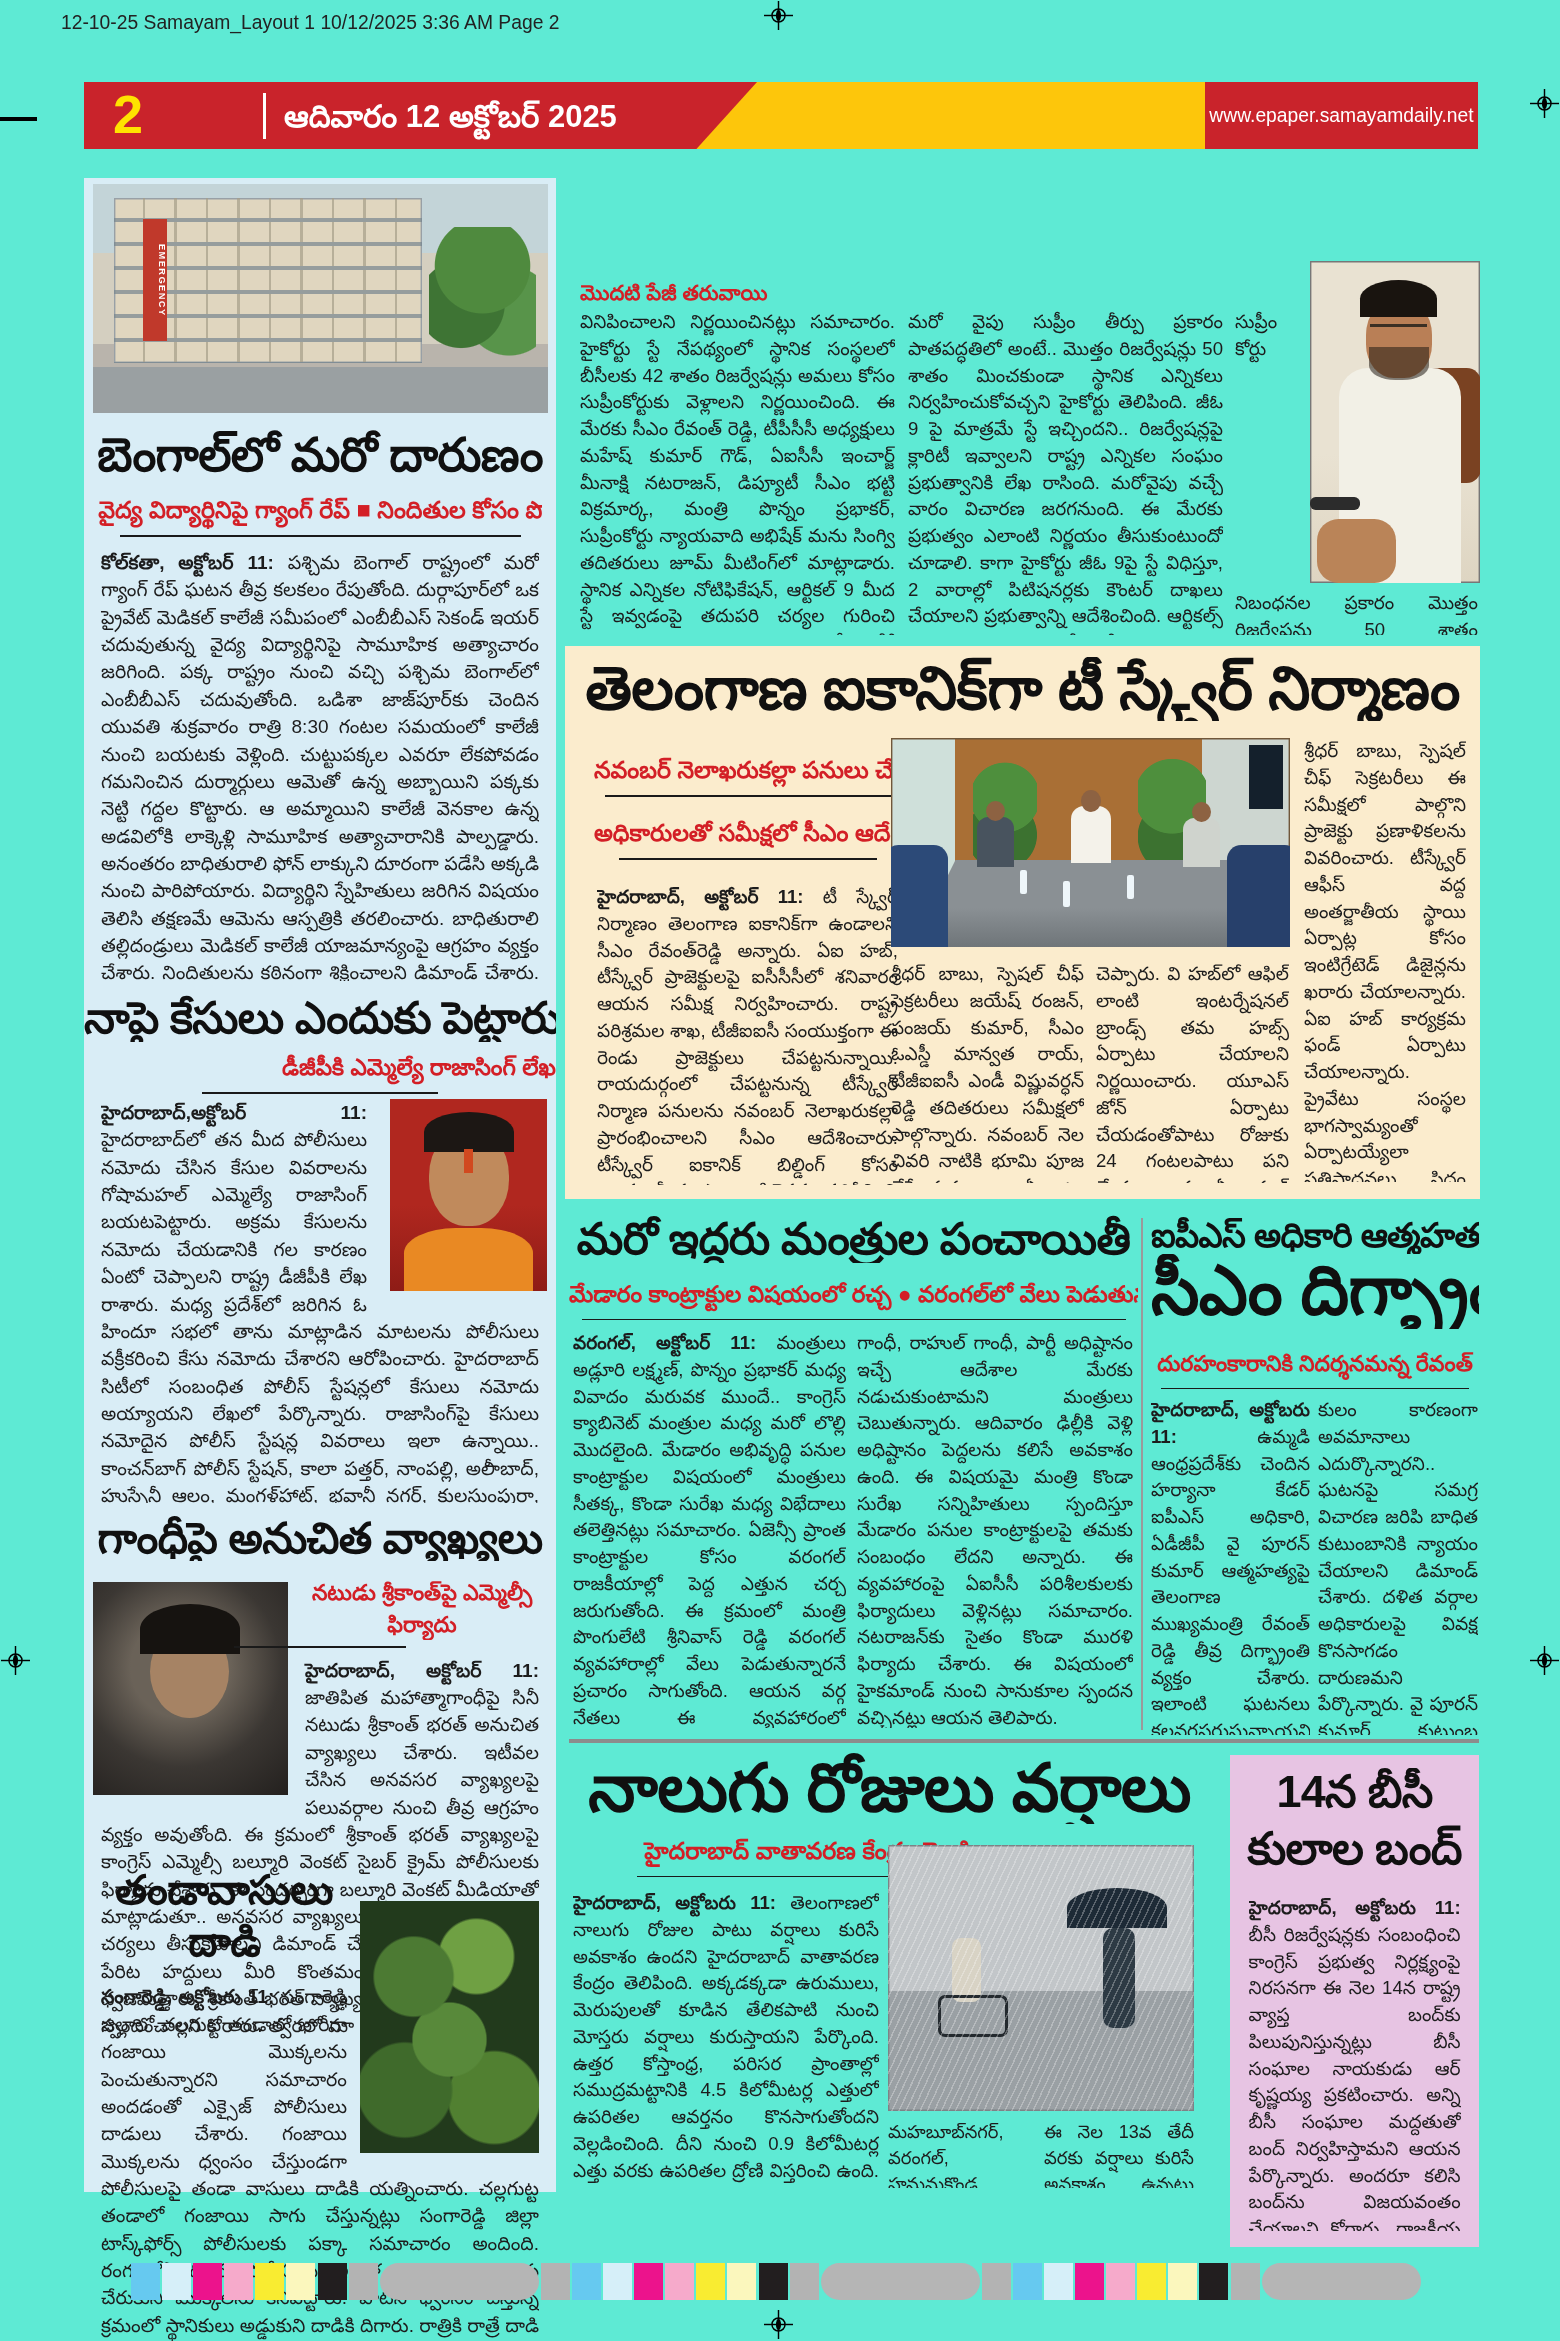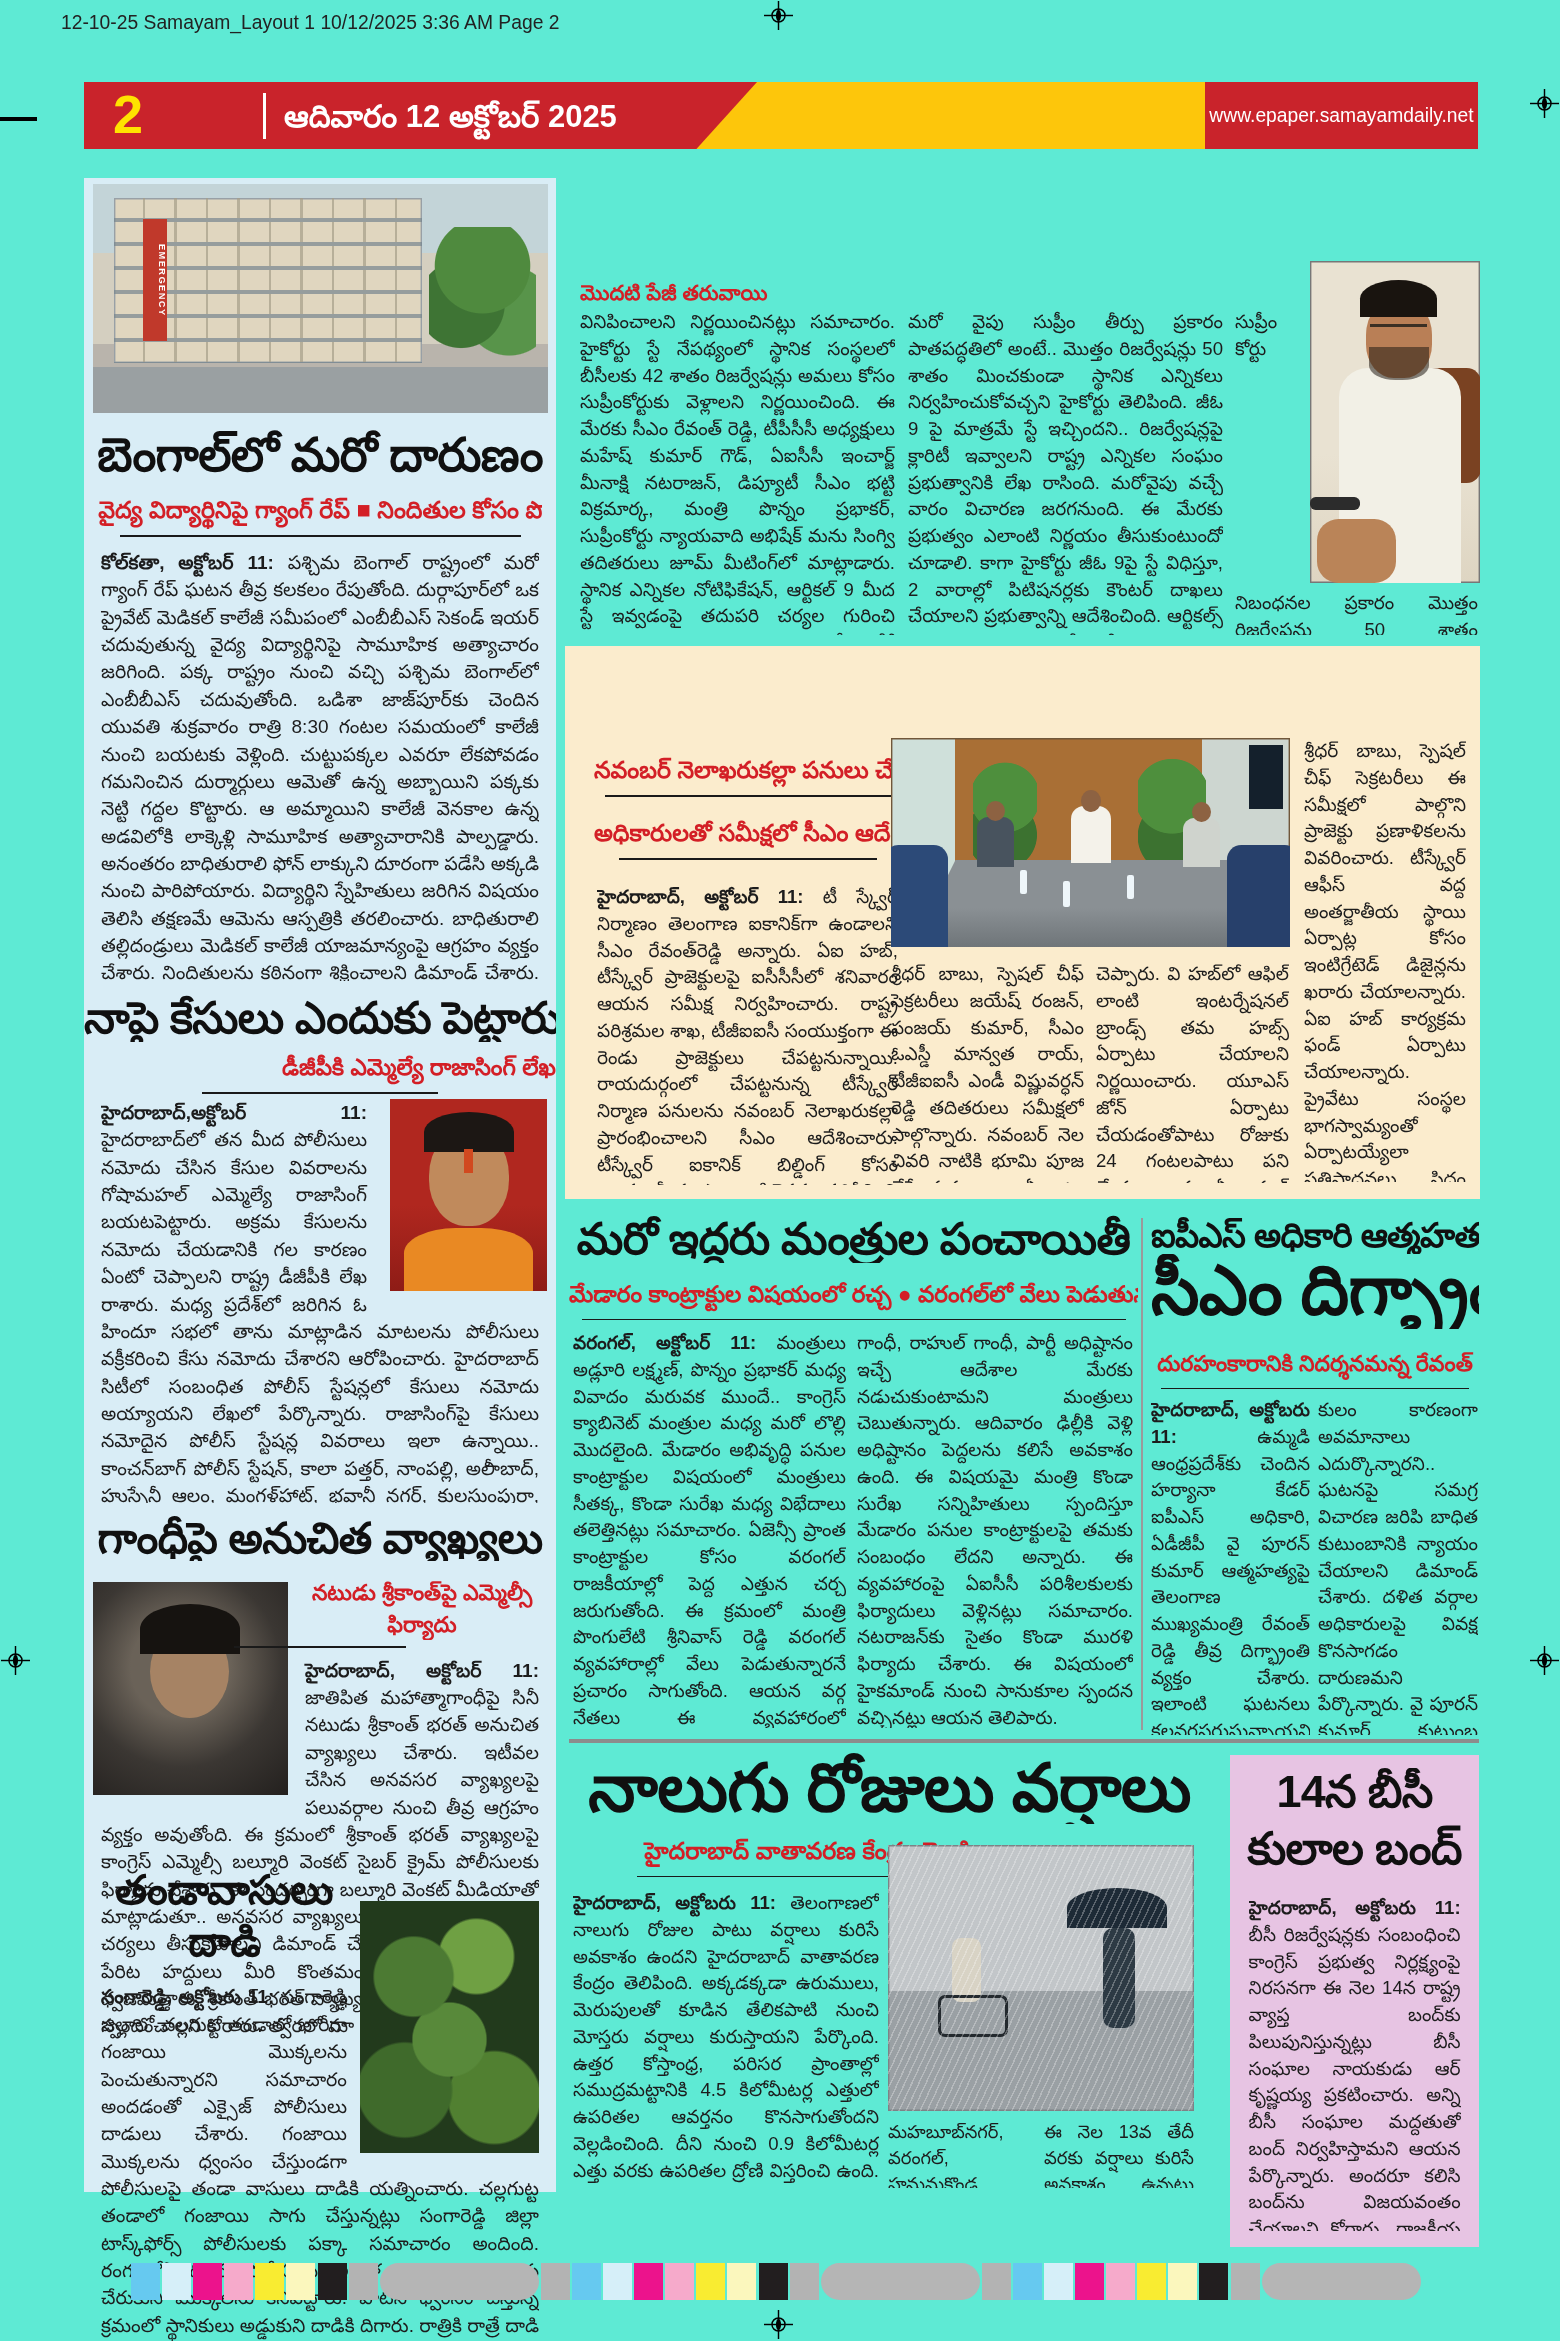--- a/index.html
+++ b/index.html
@@ -153,20 +153,21 @@
     <div class="abs" style="left:29px;top:107px;width:122px;height:215px;border-radius:29px 29px 0 0;background:#f2f0e6;"></div>
     <div class="abs" style="left:56px;top:37px;width:66px;height:80px;border-radius:46% 46% 42% 42%;background:#b97f56;"></div>
     <div class="abs" style="left:50px;top:18.6px;width:77px;height:37px;border-radius:50% 50% 0 0;background:#19140f;"></div>
     <div class="abs" style="left:59px;top:86px;width:60px;height:33px;border-radius:0 0 44% 44%;background:rgba(35,28,20,.55);"></div>
     <div class="abs" style="left:60px;top:63px;width:57px;height:2.9px;background:#3a2f24;"></div>
     <div class="abs" style="left:0;top:236px;width:50px;height:13px;border-radius:5.7px;background:#2c2c2c;"></div>
     <div class="abs" style="left:7.2px;top:258px;width:79px;height:64px;border-radius:21.5px;background:#ba8458;"></div>
   </div>
 
   <div class="abs" style="left:565px;top:646px;width:915px;height:553px;background:#fbeccd;">
+    <div class="hl abs" style="left:0;top:10.7px;width:100%;font-size:60px;">తెలంగాణ ఐకానిక్‌గా టీ స్క్వేర్ నిర్మాణం</div>
     <div class="abs" style="left:29px;top:111px;width:308px;">
       <div class="sub" style="font-size:23.6px;">నవంబర్ నెలాఖరుకల్లా పనులు చేపట్టాలి</div>
       <div class="rule" style="width:286px;"></div>
     </div>
     <div class="abs" style="left:29px;top:174px;width:308px;">
       <div class="sub" style="font-size:23.6px;">అధికారులతో సమీక్షలో సీఎం ఆదేశం</div>
       <div class="rule" style="width:258px;"></div>
     </div>
     <div class="body-col abs" style="left:32px;top:238px;width:301px;height:301px;">
       <b class="dateline">హైదరాబాద్, అక్టోబర్ 11:</b>

